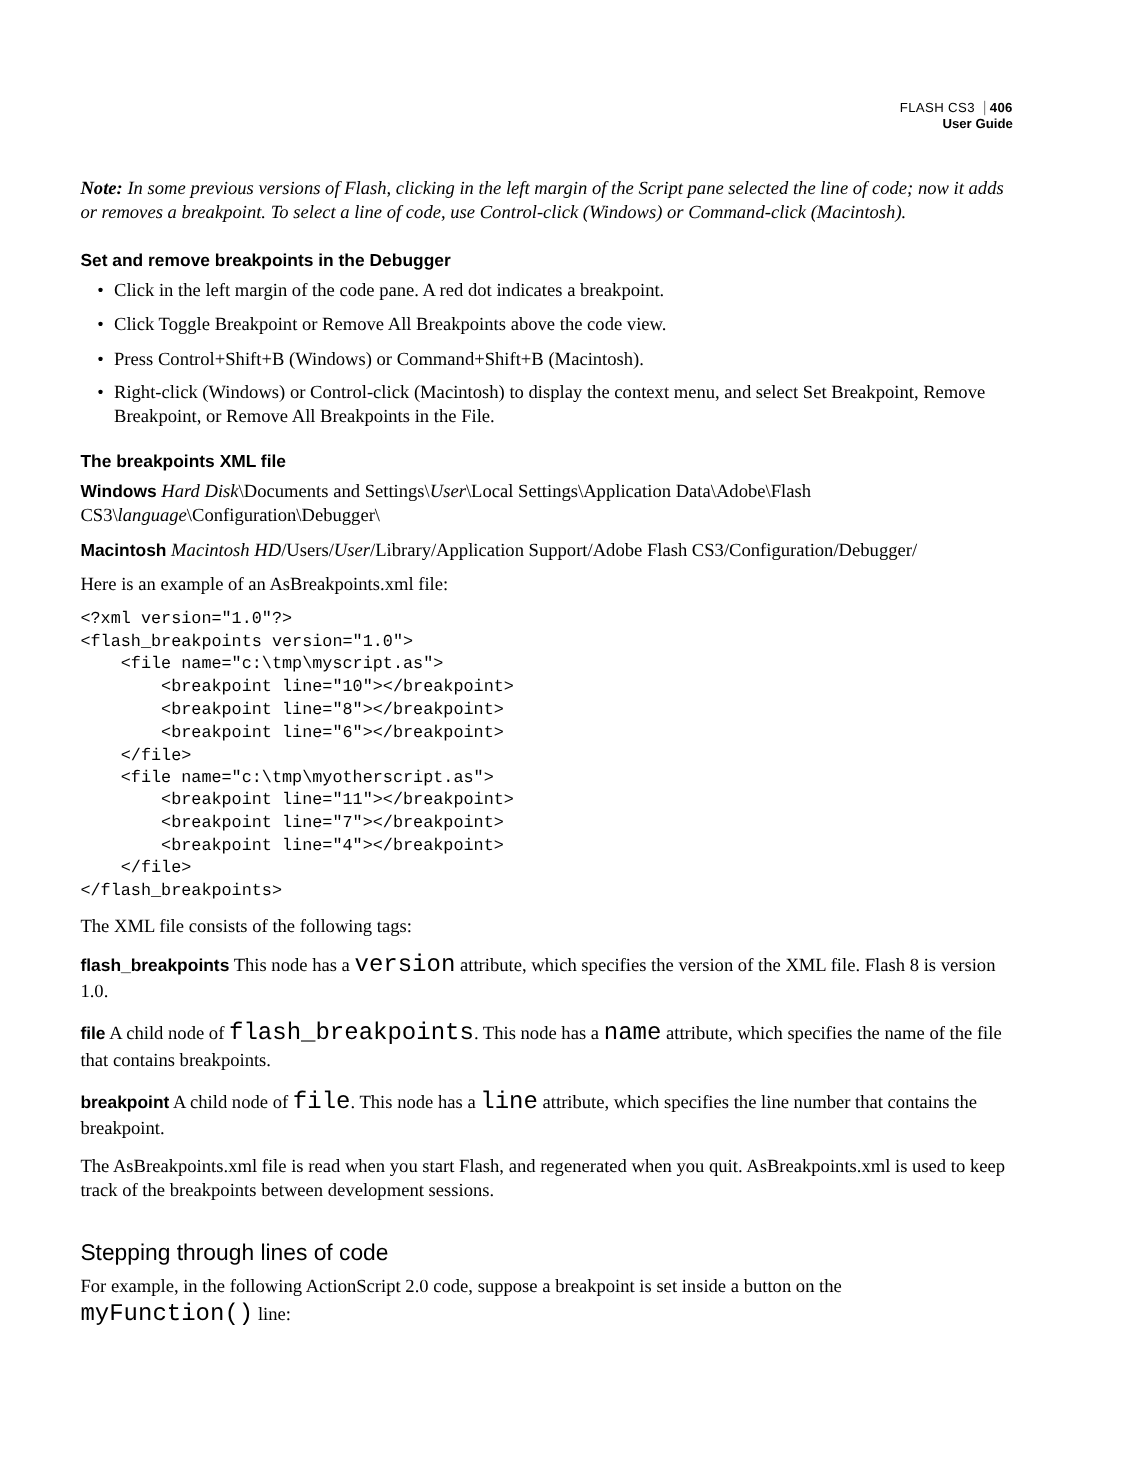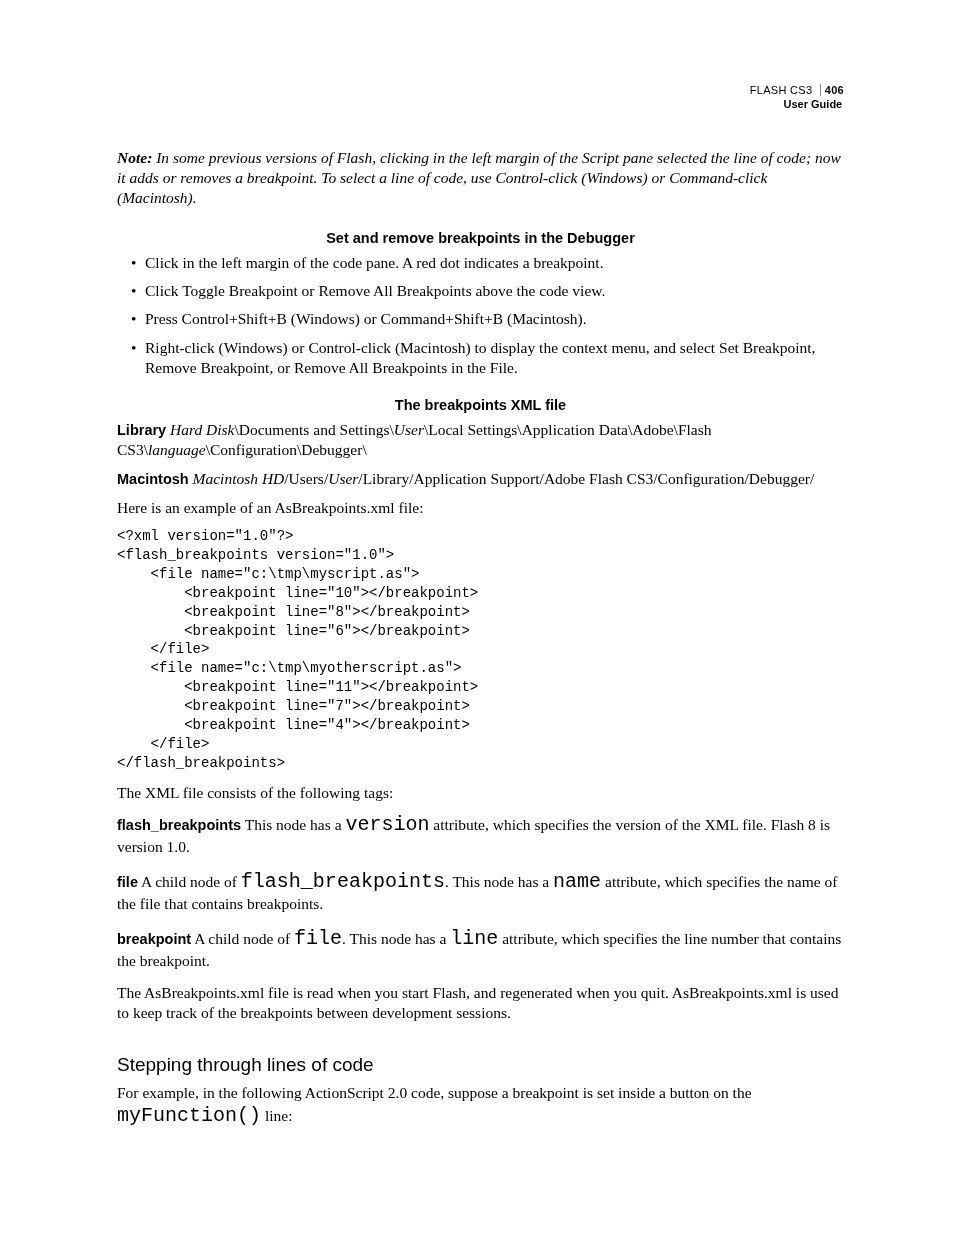--- a/index.html
+++ b/index.html
@@ -7,27 +7,27 @@
     margin: 0;
     padding: 0;
     background: #fff;
     font-family: "Minion Pro", "Times New Roman", Times, serif;
     color: #000;
     width: 954px;
     height: 1235px;
     position: relative;
   }
   .page {
-    padding: 86px 110px 0 117px;
+    padding: 86px 110px 0 67px;
   }
   .header {
     position: absolute;
     top: 84px;
     right: 110px;
-    text-align: center;
+    text-align: right;
     font-family: "Myriad Pro", "Helvetica Neue", Arial, sans-serif;
     font-size: 11px;
     line-height: 1.25;
   }
   .header .line1 { letter-spacing: 0.3px; }
   .header .pagenum {
     font-weight: 700;
     border-left: 1px solid #888;
     padding-left: 4px;
     margin-left: 4px;
@@ -39,21 +39,20 @@
     line-height: 1.28;
   }
   p { margin: 0 0  0.55em 0; }
   .note { font-style: italic; margin-bottom: 1.4em; }
   .note .label { font-weight: 700; }
   .sans-head {
     font-family: "Myriad Pro", "Helvetica Neue", Arial, sans-serif;
     font-weight: 700;
     font-size: 14.5px;
     margin: 1.3em 0 0.35em 0;
-    text-align: center;
   }
   ul.bullets {
     list-style: none;
     padding: 0 0 0 14px;
     margin: 0 0 0.9em 0;
   }
   ul.bullets li {
     position: relative;
     padding-left: 14px;
     margin-bottom: 0.55em;
@@ -112,21 +111,21 @@
     <ul class="bullets">
       <li>Click in the left margin of the code pane. A red dot indicates a breakpoint.</li>
       <li>Click Toggle Breakpoint or Remove All Breakpoints above the code view.</li>
       <li>Press Control+Shift+B (Windows) or Command+Shift+B (Macintosh).</li>
       <li>Right-click (Windows) or Control-click (Macintosh) to display the context menu, and select Set Breakpoint, Remove Breakpoint, or Remove All Breakpoints in the File.</li>
     </ul>
 
     <div class="sans-head">The breakpoints XML file</div>
 
     <p class="tight">
-      <span class="runin">Library</span><span>  </span><span class="ital">Hard Disk</span><span>\Documents and Settings\</span><span class="ital">User</span><span>\Local Settings\Application Data\Adobe\Flash CS3\</span><span class="ital">language</span><span>\Configuration\Debugger\</span>
+      <span class="runin">Windows</span><span>  </span><span class="ital">Hard Disk</span><span>\Documents and Settings\</span><span class="ital">User</span><span>\Local Settings\Application Data\Adobe\Flash CS3\</span><span class="ital">language</span><span>\Configuration\Debugger\</span>
     </p>
 
     <p class="tight">
       <span class="runin">Macintosh</span><span>  </span><span class="ital">Macintosh HD</span><span>/Users/</span><span class="ital">User</span><span>/Library/Application Support/Adobe Flash CS3/Configuration/Debugger/</span>
     </p>
 
     <p class="tight">Here is an example of an AsBreakpoints.xml file:</p>
 
     <pre class="code">&lt;?xml version="1.0"?&gt;
 &lt;flash_breakpoints version="1.0"&gt;

